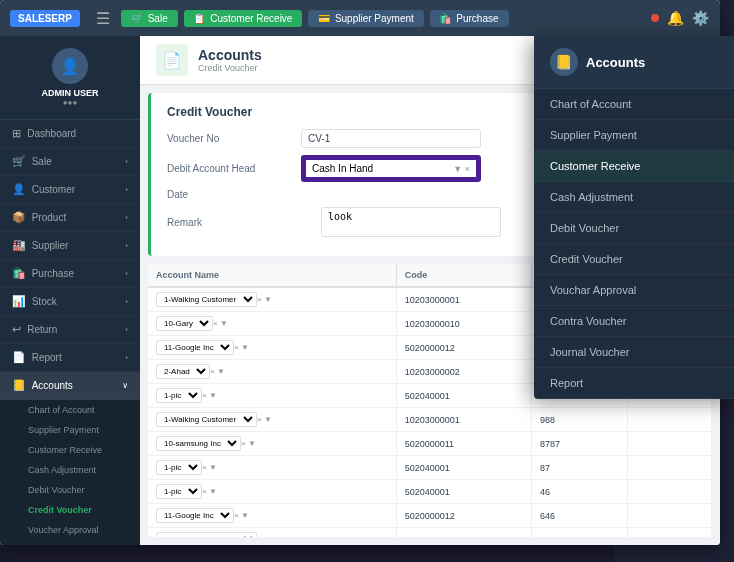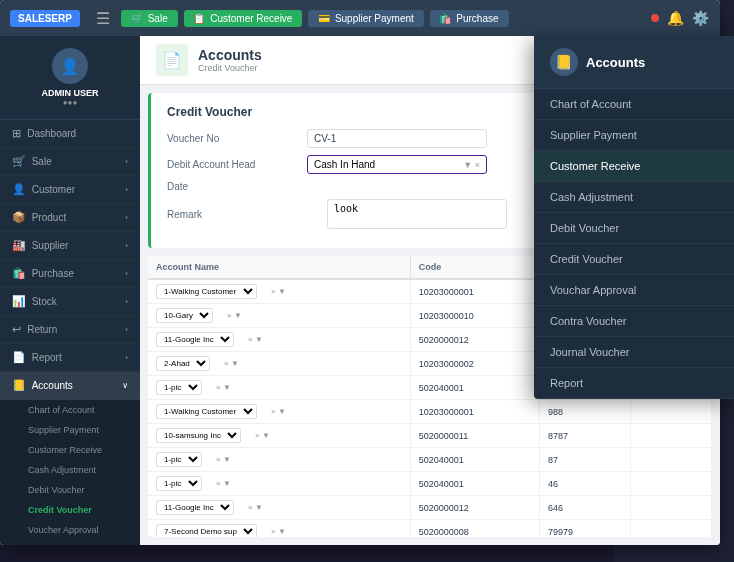--- a/index.html
+++ b/index.html
@@ -225,40 +225,40 @@
     .form-title {
       font-size: 12px;
       font-weight: bold;
       color: #2c3e50;
       margin-bottom: 10px;
     }
     .form-row {
       display: flex;
       align-items: center;
       margin-bottom: 7px;
-      gap: 20px;
+      gap: 14px;
     }
     .form-label {
       width: 120px;
       font-size: 10px;
       color: #5d6d7e;
       flex-shrink: 0;
     }
     .form-input {
       flex: 1;
       border: 1px solid #ddd;
       border-radius: 3px;
       padding: 3px 6px;
       font-size: 10px;
       color: #2c3e50;
       background: white;
     }
     .form-select {
       flex: 1;
-      border: 1px solid #4c1d95;
+      border: 5px solid #4c1d95;
       border-radius: 3px;
       padding: 3px 6px;
       font-size: 10px;
       background: white;
       display: flex;
       align-items: center;
       justify-content: space-between;
     }
     .select-arrow { color: #999; font-size: 9px; }
     .form-textarea {
@@ -297,21 +297,21 @@
     }
     .data-table td {
       padding: 4px 8px;
       border-bottom: 1px solid #f0f0f0;
       border-right: 1px solid #f0f0f0;
       color: #2c3e50;
     }
     .cell-with-select {
       display: flex;
       align-items: center;
-      gap: 14px;
+      gap: 0;
     }
     .mini-select {
       border: 1px solid #ddd;
       border-radius: 2px;
       padding: 1px 3px;
       font-size: 8px;
       background: white;
     }
     .delete-btn {
       background: #e74c3c;

